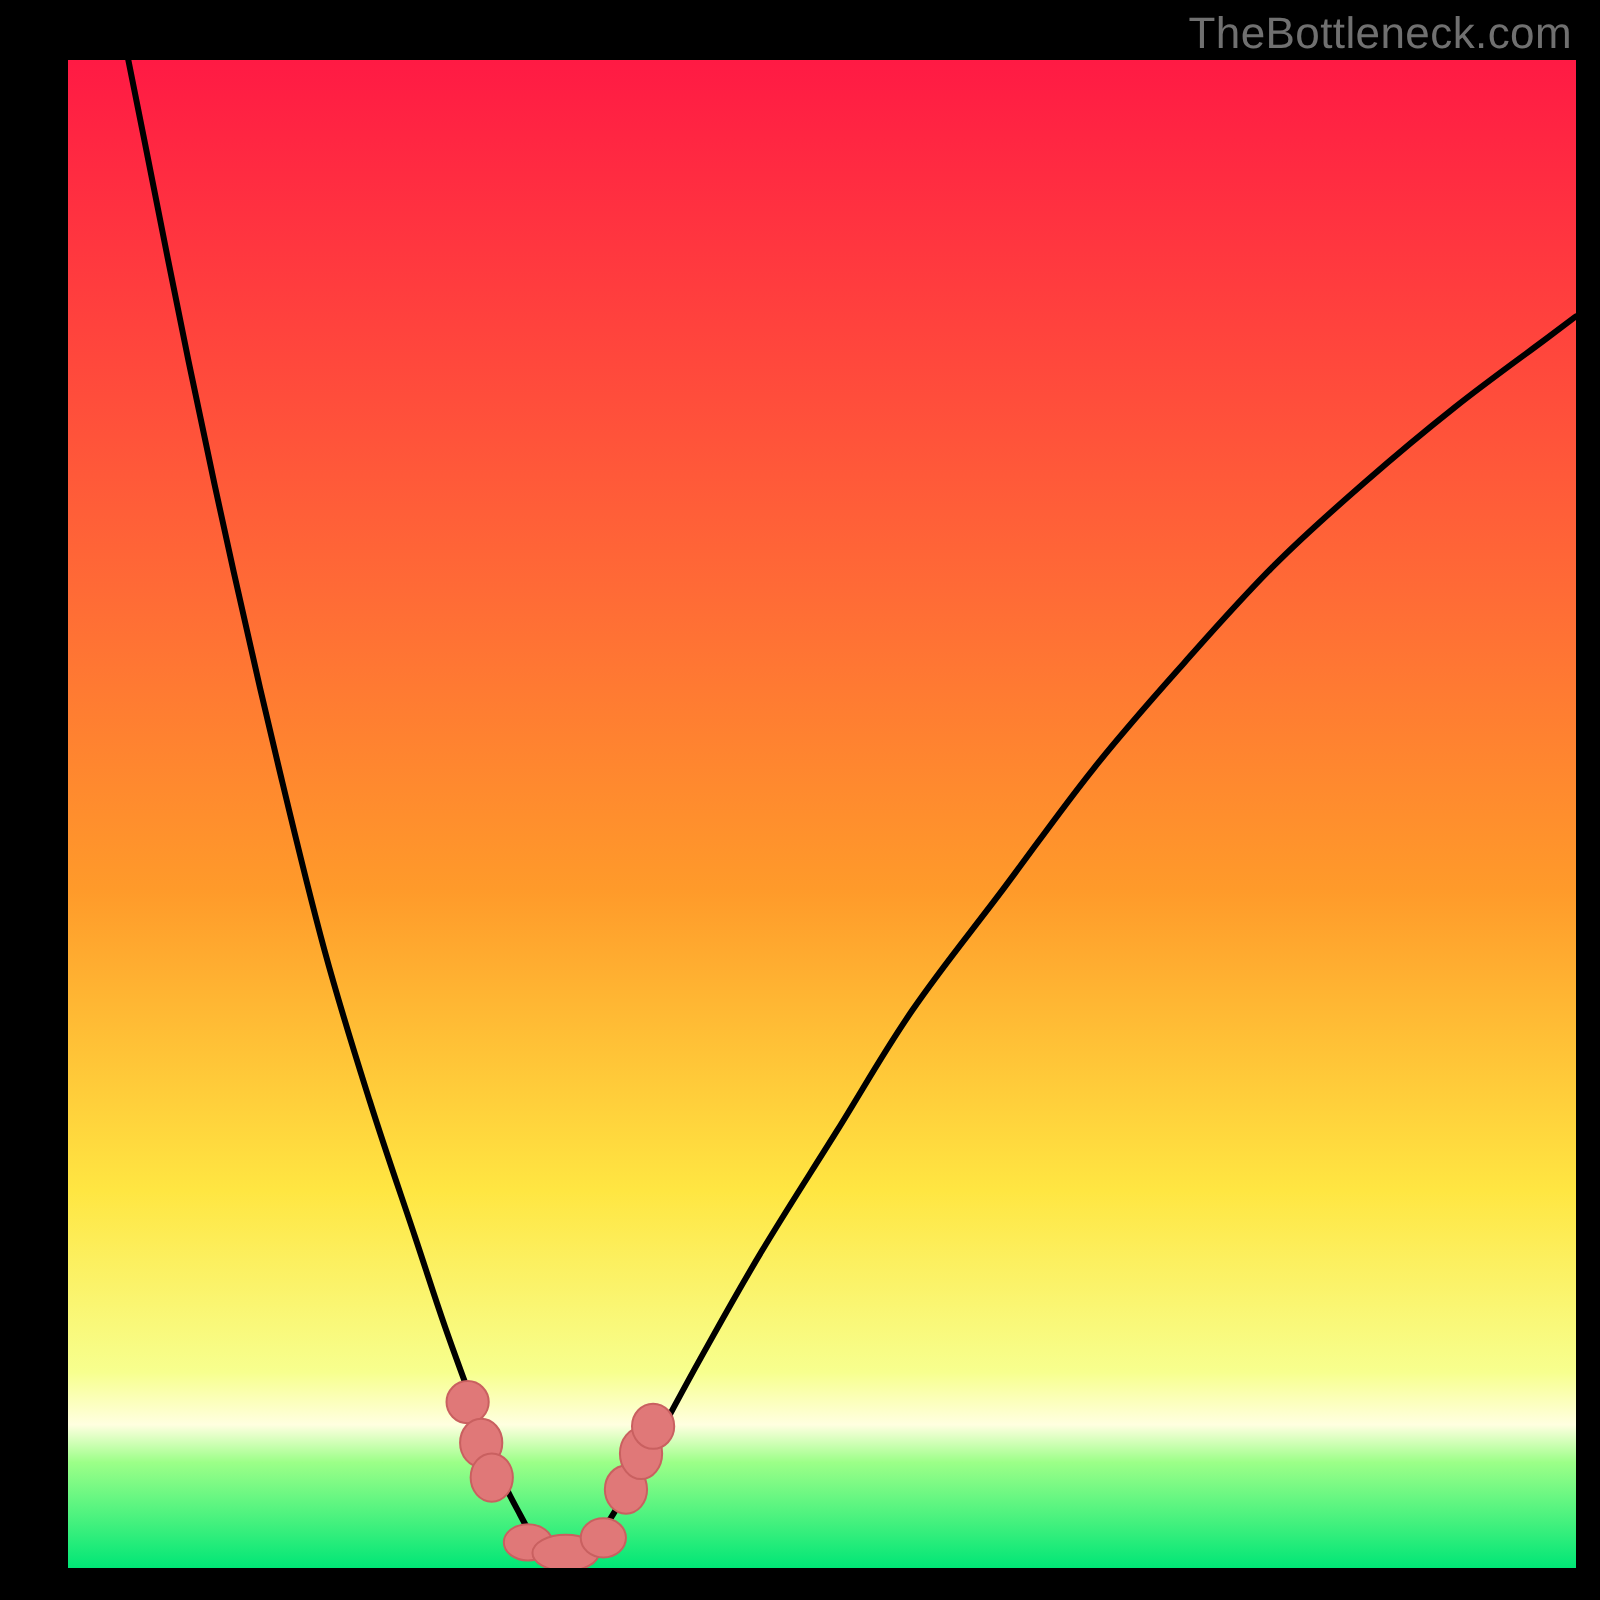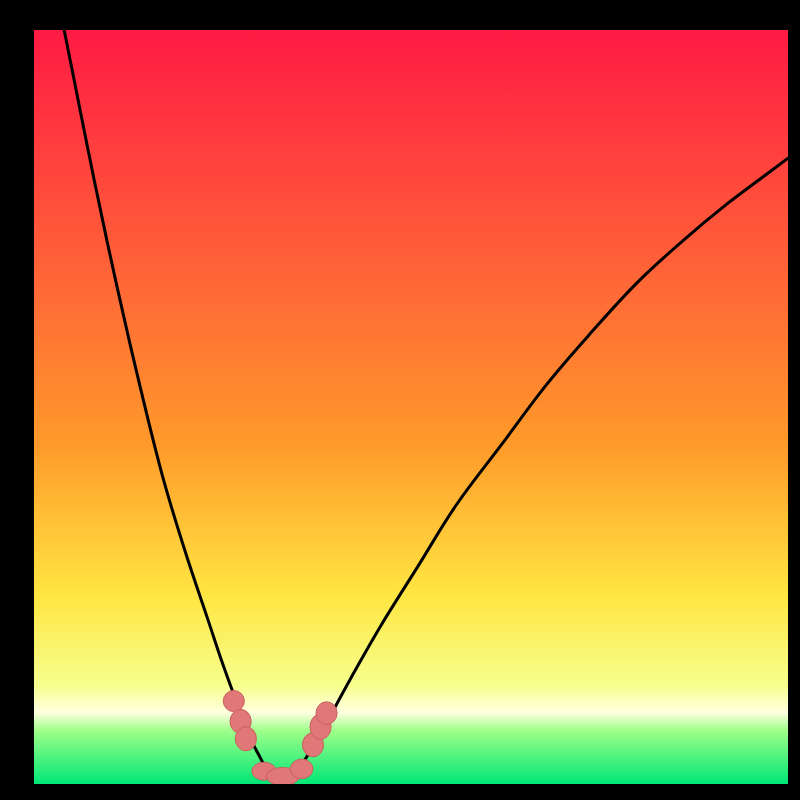--- a/index.html
+++ b/index.html
@@ -39,20 +39,21 @@
   .plot svg {
     display: block;
     width: 754px;
     height: 754px;
   }
 </style>
 </head>
 <body>
 
 <div class="frame">
+  <div class="watermark">TheBottleneck.com</div>
   <div class="plot">
     <svg viewBox="0 0 754 754">
       <defs>
         <linearGradient id="bgGrad" x1="0" y1="0" x2="0" y2="1">
           <stop offset="0" stop-color="#ff1a44"></stop>
           <stop offset="0.35" stop-color="#ff6a36"></stop>
           <stop offset="0.55" stop-color="#ff9a2a"></stop>
           <stop offset="0.75" stop-color="#ffe642"></stop>
           <stop offset="0.87" stop-color="#f7ff8e"></stop>
           <stop offset="0.905" stop-color="#ffffe0"></stop>

